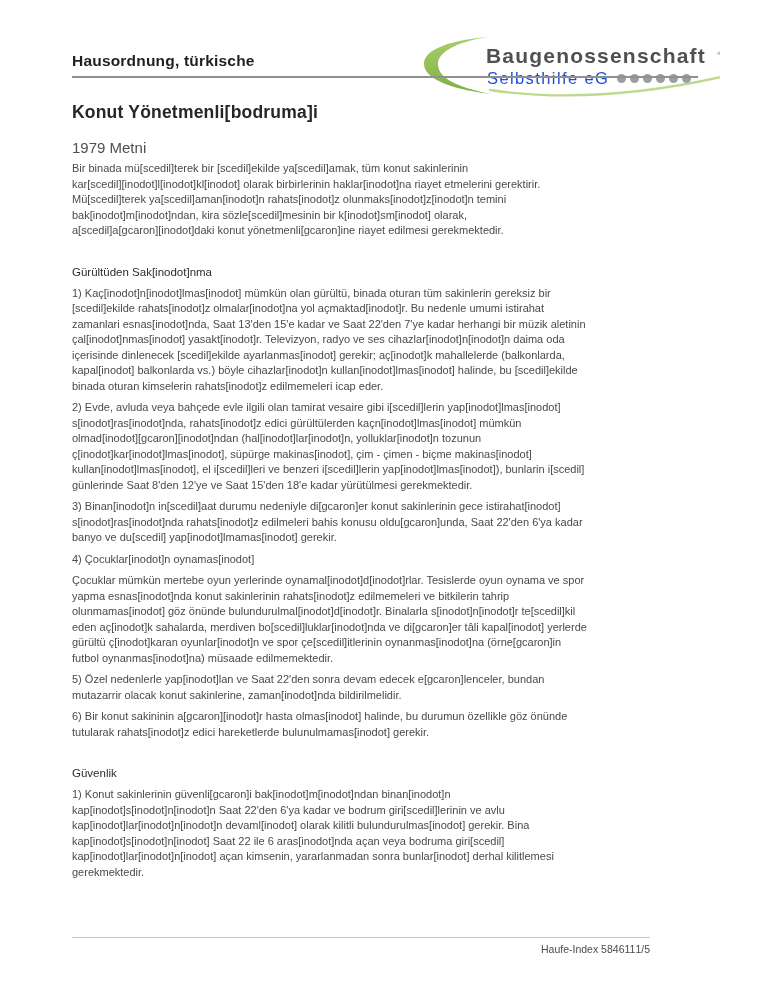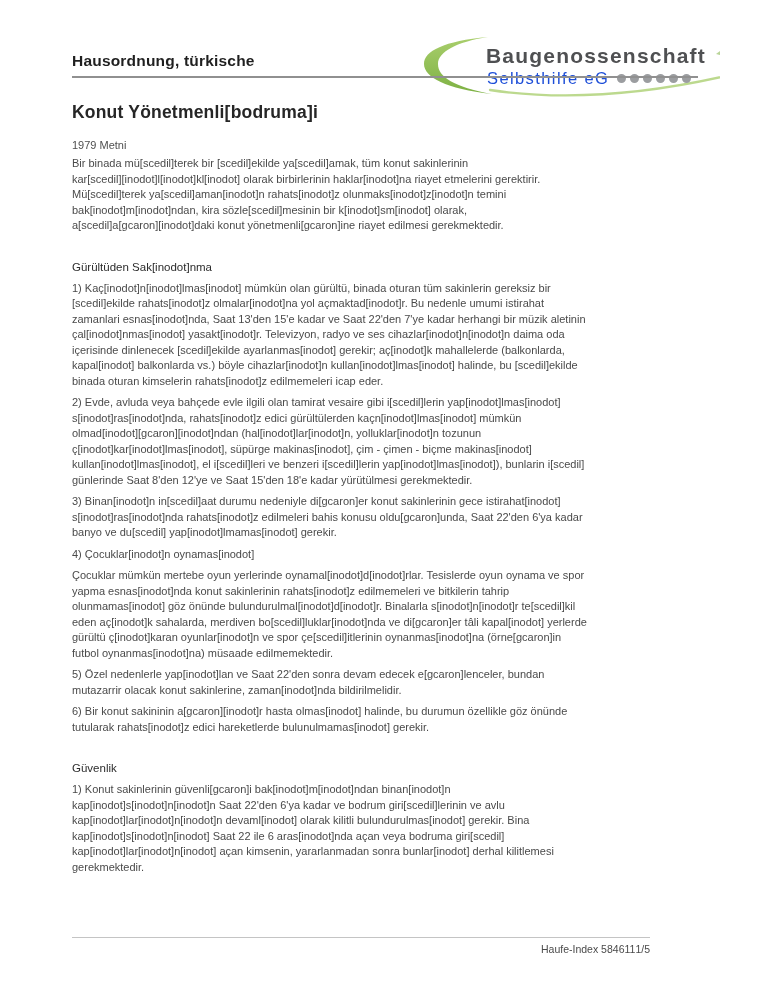--- a/index.html
+++ b/index.html
@@ -29,21 +29,21 @@
   .content{position:absolute;left:72px;top:0;width:626px;}
   .h1{
     margin:0;padding-top:52px;
     font-size:15.5px;font-weight:bold;color:#1f1f1f;letter-spacing:.2px;
   }
   .h1-rule{margin-top:6px;height:2px;background:#909090;}
   .doc-title{
     margin-top:24px;
     font-size:17.5px;font-weight:bold;color:#262626;letter-spacing:.2px;
   }
-  .doc-subtitle{margin-top:16px;font-size:11px;color:#4e4e4e;}
+  .doc-subtitle{margin-top:16px;font-size:15px;color:#4e4e4e;}
   .para{
     margin:5px 0 0 0;
     font-size:11px;line-height:15.5px;color:#4a4a4a;
     white-space:pre-wrap;
   }
   .sec-heading{
     margin-top:27px;
     font-size:11.5px;font-weight:normal;color:#2c2c2c;
   }
   .sec-heading + .para{margin-top:8px;}

